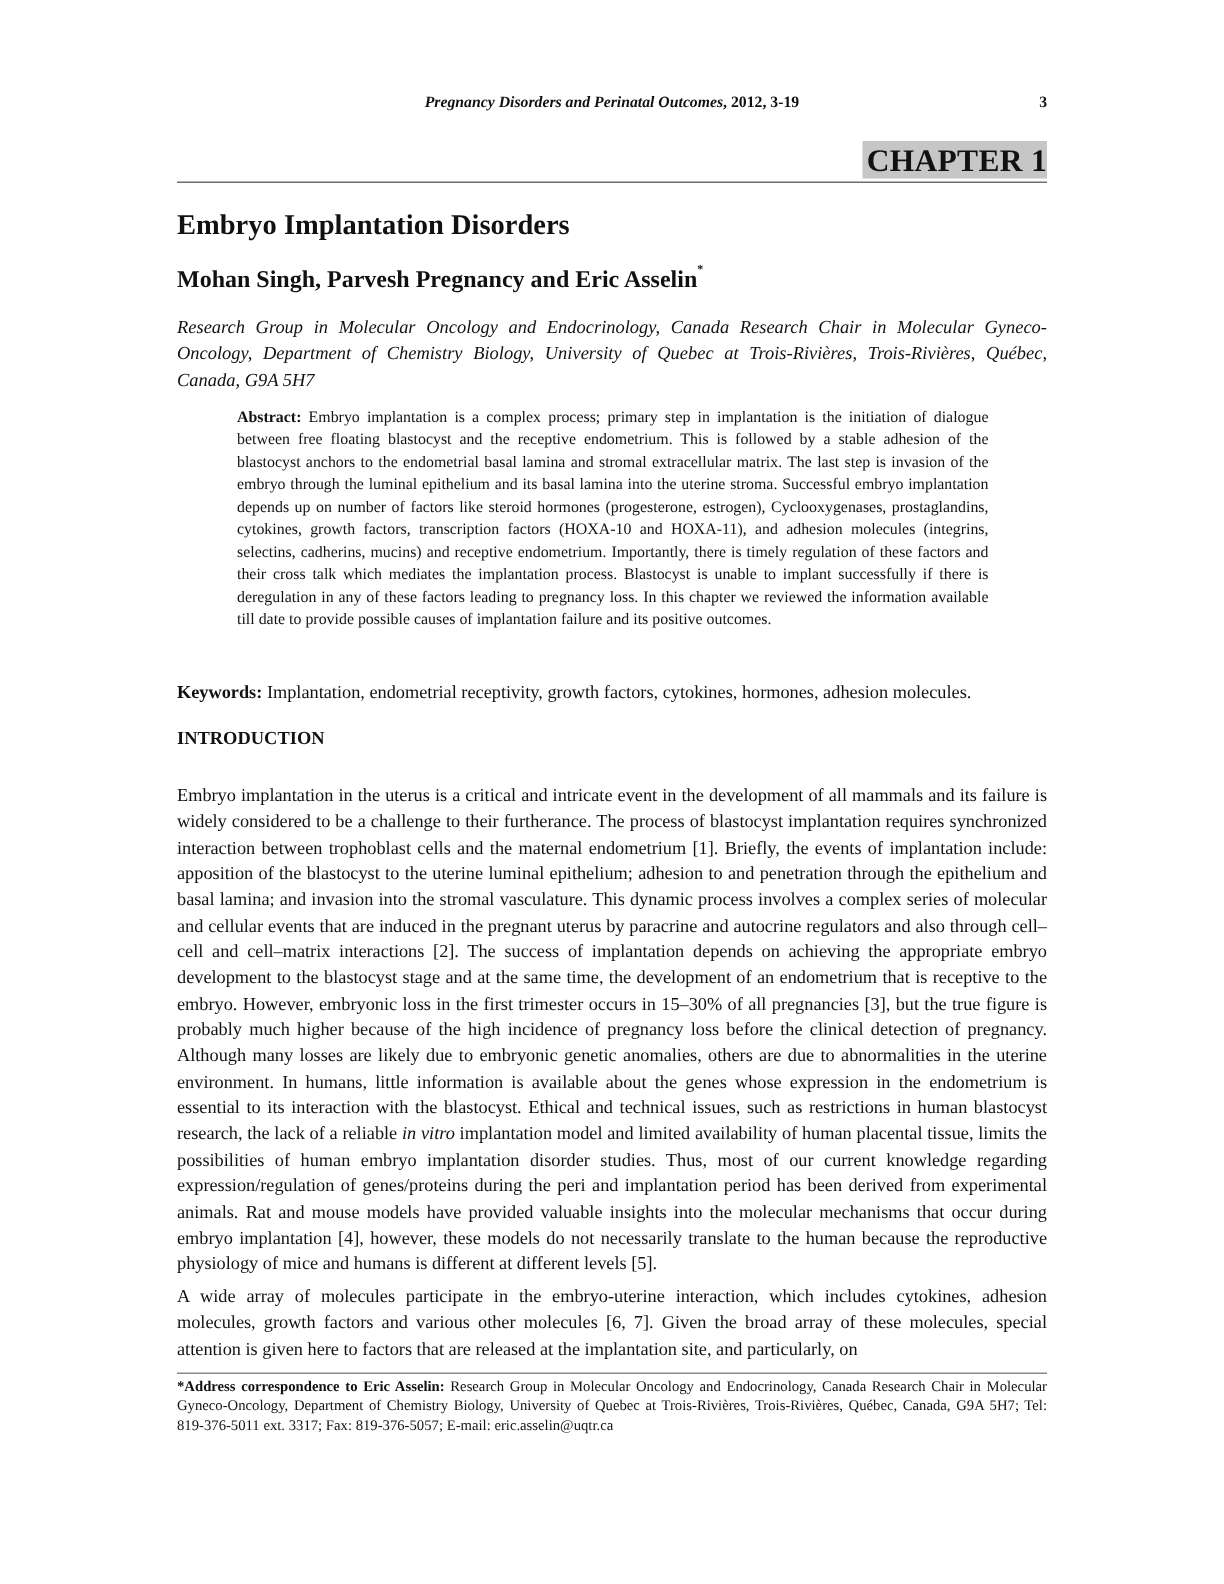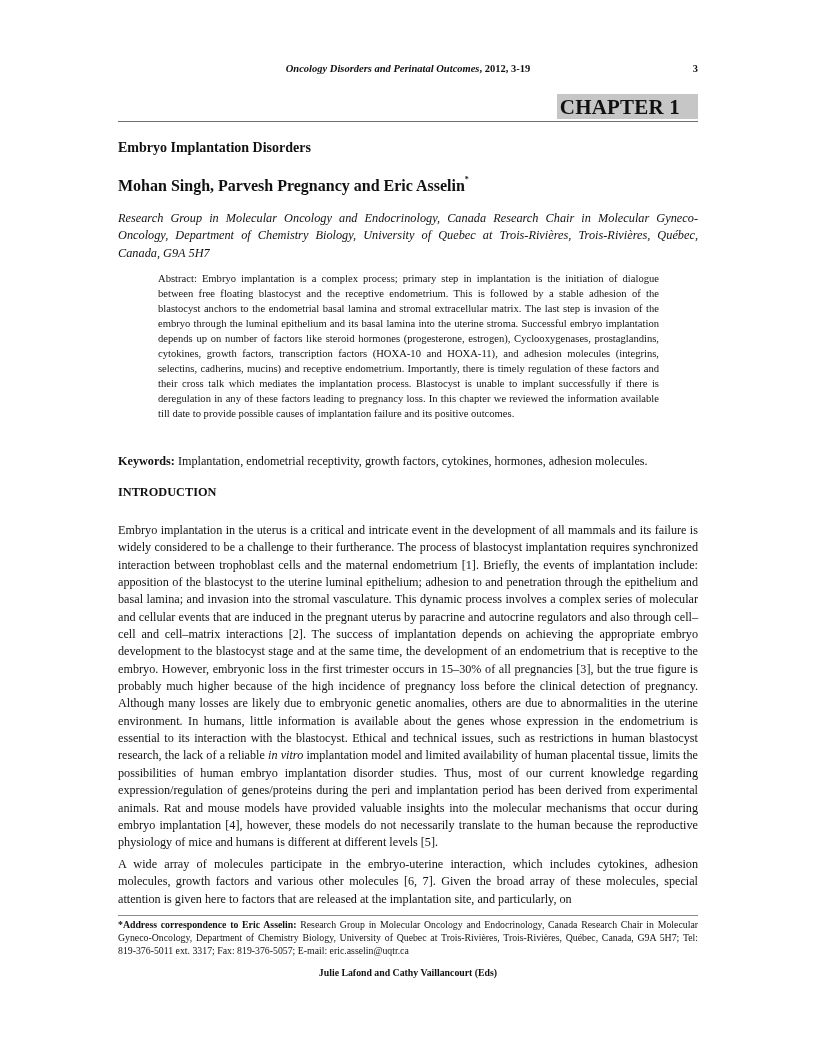--- a/index.html
+++ b/index.html
@@ -4,52 +4,52 @@
 <style>
   html, body { margin: 0; padding: 0; background: #ffffff; }
   body { width: 816px; height: 1056px; position: relative; overflow: hidden;
          font-family: "Liberation Serif", serif; color: #111; }
   .page { position: absolute; left: 118px; width: 580px; top: 0; }
   .running-head { position: absolute; top: 63px; left: 0; width: 580px; font-size: 10.5px;
                   font-weight: bold; text-align: center; }
   .running-head .journal { font-style: italic; }
   .running-head .pageno { position: absolute; right: 0; top: 0; font-style: normal; }
   .chapter-wrap { position: absolute; top: 94px; right: 0; }
-  .chapter-label { background: #c6c6c6; font-size: 21px; font-weight: bold; padding: 1px 18px 0 3px;
+  .chapter-label { background: #c6c6c6; font-size: 21px; font-weight: bold; padding: 1px 0 0 3px;
                    line-height: 24px; letter-spacing: 0.2px; display: inline-block; }
   .head-rule { position: absolute; top: 121px; left: 0; width: 580px; height: 0; border-top: 1.5px solid #6e6e6e; }
-  .title { position: absolute; top: 140px; left: 0; font-size: 14px; font-weight: bold; margin: 0; }
+  .title { position: absolute; top: 140px; left: 0; font-size: 19px; font-weight: bold; margin: 0; }
   .authors { position: absolute; top: 175px; left: 0; font-size: 16px; font-weight: bold; margin: 0; }
   .authors sup { font-size: 8px; vertical-align: 9px; }
   .affil { position: absolute; top: 210px; left: 0; width: 580px; font-size: 12.3px; font-style: italic;
            text-align: justify; line-height: 17.4px; margin: 0; }
   .abstract { position: absolute; top: 272px; left: 40px; width: 501px; font-size: 10.6px;
               line-height: 14.95px; text-align: justify; margin: 0; }
-  .abstract b { font-weight: normal; }
+  .abstract b { font-weight: bold; }
   .keywords { position: absolute; top: 454px; left: 0; width: 580px; font-size: 12.2px; margin: 0; }
   .section-head { position: absolute; top: 485px; left: 0; font-size: 12.3px; font-weight: bold; margin: 0; text-align: right; }
   .body-para { position: absolute; left: 0; width: 580px; font-size: 12.2px; line-height: 17.35px;
                text-align: justify; margin: 0; }
   .p1 { top: 522px; }
   .p2 { top: 856px; }
   .foot-rule { position: absolute; top: 915px; left: 0; width: 580px; height: 0; border-top: 1.5px solid #8a8a8a; }
   .footnote { position: absolute; top: 918px; left: 0; width: 580px; font-size: 9.8px; line-height: 13.2px;
               text-align: justify; margin: 0; }
   .footnote b { font-weight: bold; }
   .publisher { position: absolute; top: 966px; left: 0; width: 580px; text-align: center;
                font-size: 9.8px; font-weight: bold; line-height: 13px; }
   .publisher div { margin: 0; }
 </style>
 </head>
 <body>
 
 <div class="page">
 
   <div class="running-head">
-    <span class="journal">Oncology Disorders and Perinatal Outcomes</span><span>, 2012, 3-19</span>
+    <span class="journal">Pregnancy Disorders and Perinatal Outcomes</span><span>, 2012, 3-19</span>
     <span class="pageno">3</span>
   </div>
 
   <div class="chapter-wrap">
     <span class="chapter-label">CHAPTER 1</span>
   </div>
 
   <div class="head-rule"></div>
 
   <h1 class="title">Embryo Implantation Disorders</h1>
@@ -66,16 +66,15 @@
 
   <p class="body-para p1"><span>Embryo implantation in the uterus is a critical and intricate event in the development of all mammals and its failure is widely considered to be a challenge to their furtherance. The process of blastocyst implantation requires synchronized interaction between trophoblast cells and the maternal endometrium [1]. Briefly, the events of implantation include: apposition of the blastocyst to the uterine luminal epithelium; adhesion to and penetration through the epithelium and basal lamina; and invasion into the stromal vasculature. This dynamic process involves a complex series of molecular and cellular events that are induced in the pregnant uterus by paracrine and autocrine regulators and also through cell–cell and cell–matrix interactions [2]. The success of implantation depends on achieving the appropriate embryo development to the blastocyst stage and at the same time, the development of an endometrium that is receptive to the embryo. However, embryonic loss in the first trimester occurs in 15–30% of all pregnancies [3], but the true figure is probably much higher because of the high incidence of pregnancy loss before the clinical detection of pregnancy. Although many losses are likely due to embryonic genetic anomalies, others are due to abnormalities in the uterine environment. In humans, little information is available about the genes whose expression in the endometrium is essential to its interaction with the blastocyst. Ethical and technical issues, such as restrictions in human blastocyst research, the lack of a reliable </span><i>in vitro</i><span> implantation model and limited availability of human placental tissue, limits the possibilities of human embryo implantation disorder studies. Thus, most of our current knowledge regarding expression/regulation of genes/proteins during the peri and implantation period has been derived from experimental animals. Rat and mouse models have provided valuable insights into the molecular mechanisms that occur during embryo implantation [4], however, these models do not necessarily translate to the human because the reproductive physiology of mice and humans is different at different levels [5].</span></p>
 
   <p class="body-para p2">A wide array of molecules participate in the embryo-uterine interaction, which includes cytokines, adhesion molecules, growth factors and various other molecules [6, 7]. Given the broad array of these molecules, special attention is given here to factors that are released at the implantation site, and particularly, on</p>
 
   <div class="foot-rule"></div>
 
   <p class="footnote"><b>*Address correspondence to Eric Asselin:</b><span> Research Group in Molecular Oncology and Endocrinology, Canada Research Chair in Molecular Gyneco-Oncology, Department of Chemistry Biology, University of Quebec at Trois-Rivières, Trois-Rivières, Québec, Canada, G9A 5H7; Tel: 819-376-5011 ext. 3317; Fax: 819-376-5057; E-mail: eric.asselin@uqtr.ca</span></p>
 
   <div class="publisher">
-    <div>Julie Lafond and Cathy Vaillancourt (Eds)</div>
   </div>
 
 </div>
 
 </body></html>

